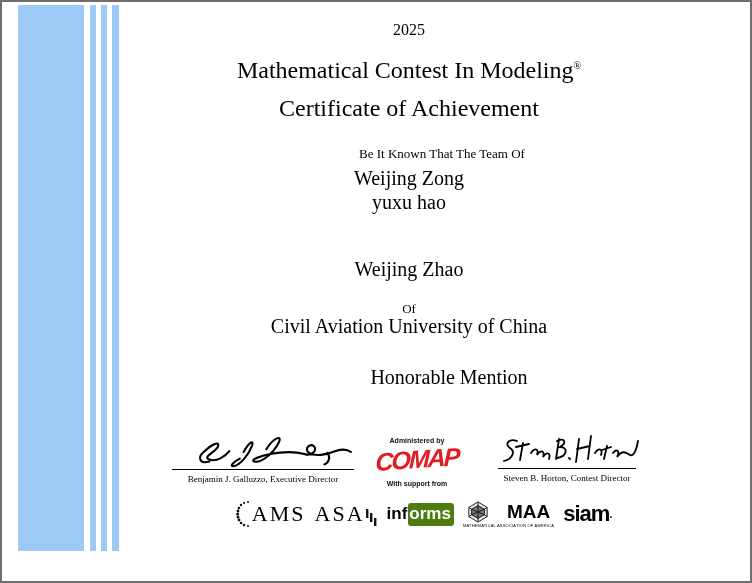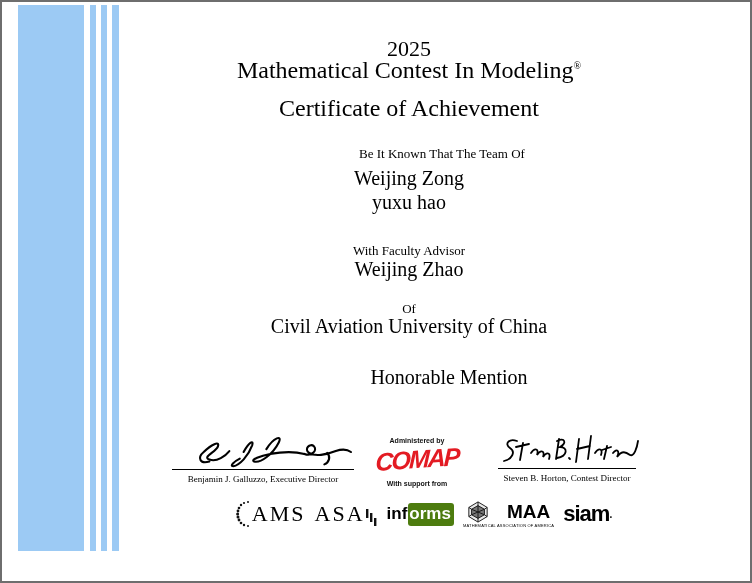--- a/index.html
+++ b/index.html
@@ -15,21 +15,21 @@
   
   .band{position:absolute;top:3px;height:546px;background:#9CCAF4;}
   .band-wide{left:16px;width:66px;}
   .band-s1{left:88px;width:6px;}
   .band-s2{left:99px;width:6px;}
   .band-s3{left:110px;width:7px;}
 
   
   .main{position:absolute;left:117px;width:580px;top:0;height:100%;}
   .cline{position:absolute;left:0;width:100%;text-align:center;white-space:nowrap;}
-  .year{top:34px;font-size:22px;}
+  .year{top:19px;font-size:16px;}
   .title{top:55px;font-size:24px;}
   .title sup{font-size:10px;vertical-align:super;}
   .subtitle{top:93px;font-size:24px;}
   .small-label{font-size:13px;}
   .big-line{font-size:20px;}
   .team-intro{top:144px;padding-left:33px;}
   .member-1{top:165px;}
   .member-2{top:189px;}
   .member-3{top:212px;}
   .advisor-intro{top:241px;}
@@ -92,21 +92,20 @@
 
   <div class="main">
     <div class="cline year">2025</div>
     <div class="cline title"><span>Mathematical Contest In Modeling</span><sup>®</sup></div>
     <div class="cline subtitle">Certificate of Achievement</div>
 
     <div class="cline small-label team-intro">Be It Known That The Team Of</div>
     <div class="cline big-line member-1">Weijing Zong</div>
     <div class="cline big-line member-2">yuxu hao</div>
 
-    <div class="cline small-label advisor-intro">With Faculty Advisor</div>
     <div class="cline big-line advisor">Weijing Zhao</div>
 
     <div class="cline small-label of-label">Of</div>
     <div class="cline big-line institution">Civil Aviation University of China</div>
 
     <div class="cline big-line designation">Honorable Mention</div>
   </div>
 
   <svg class="sig-svg sig-left-svg" width="168" height="38" viewBox="0 0 168 40">
     <g fill="none" stroke="#000" stroke-width="2.2" stroke-linecap="round">

